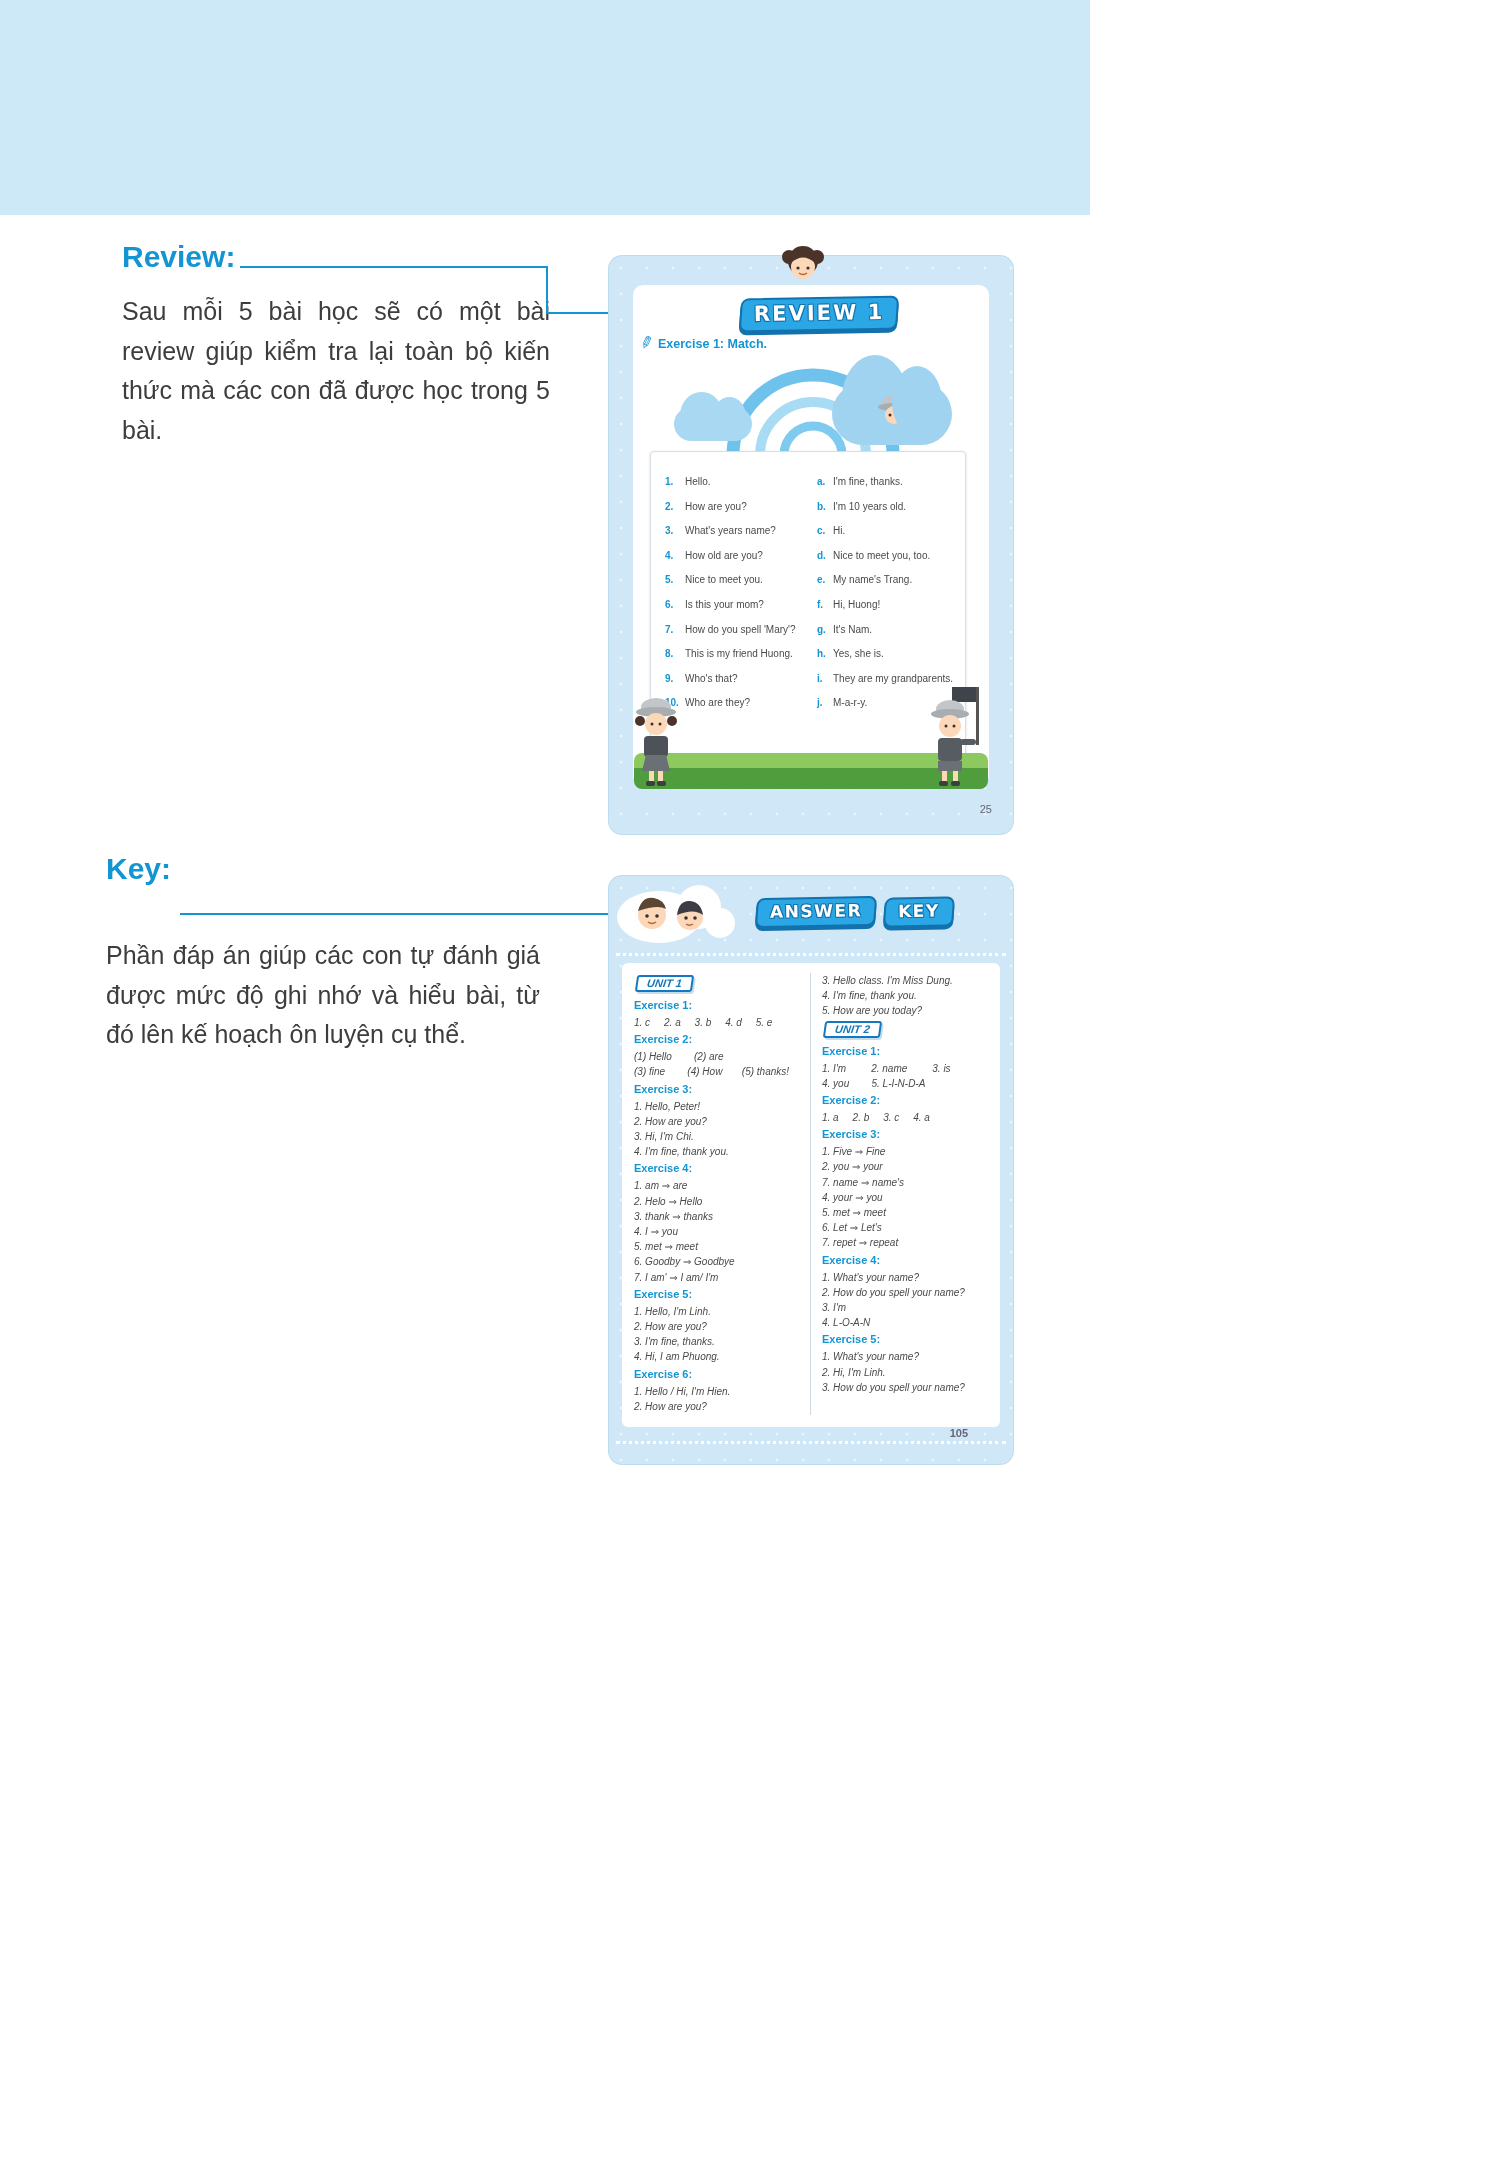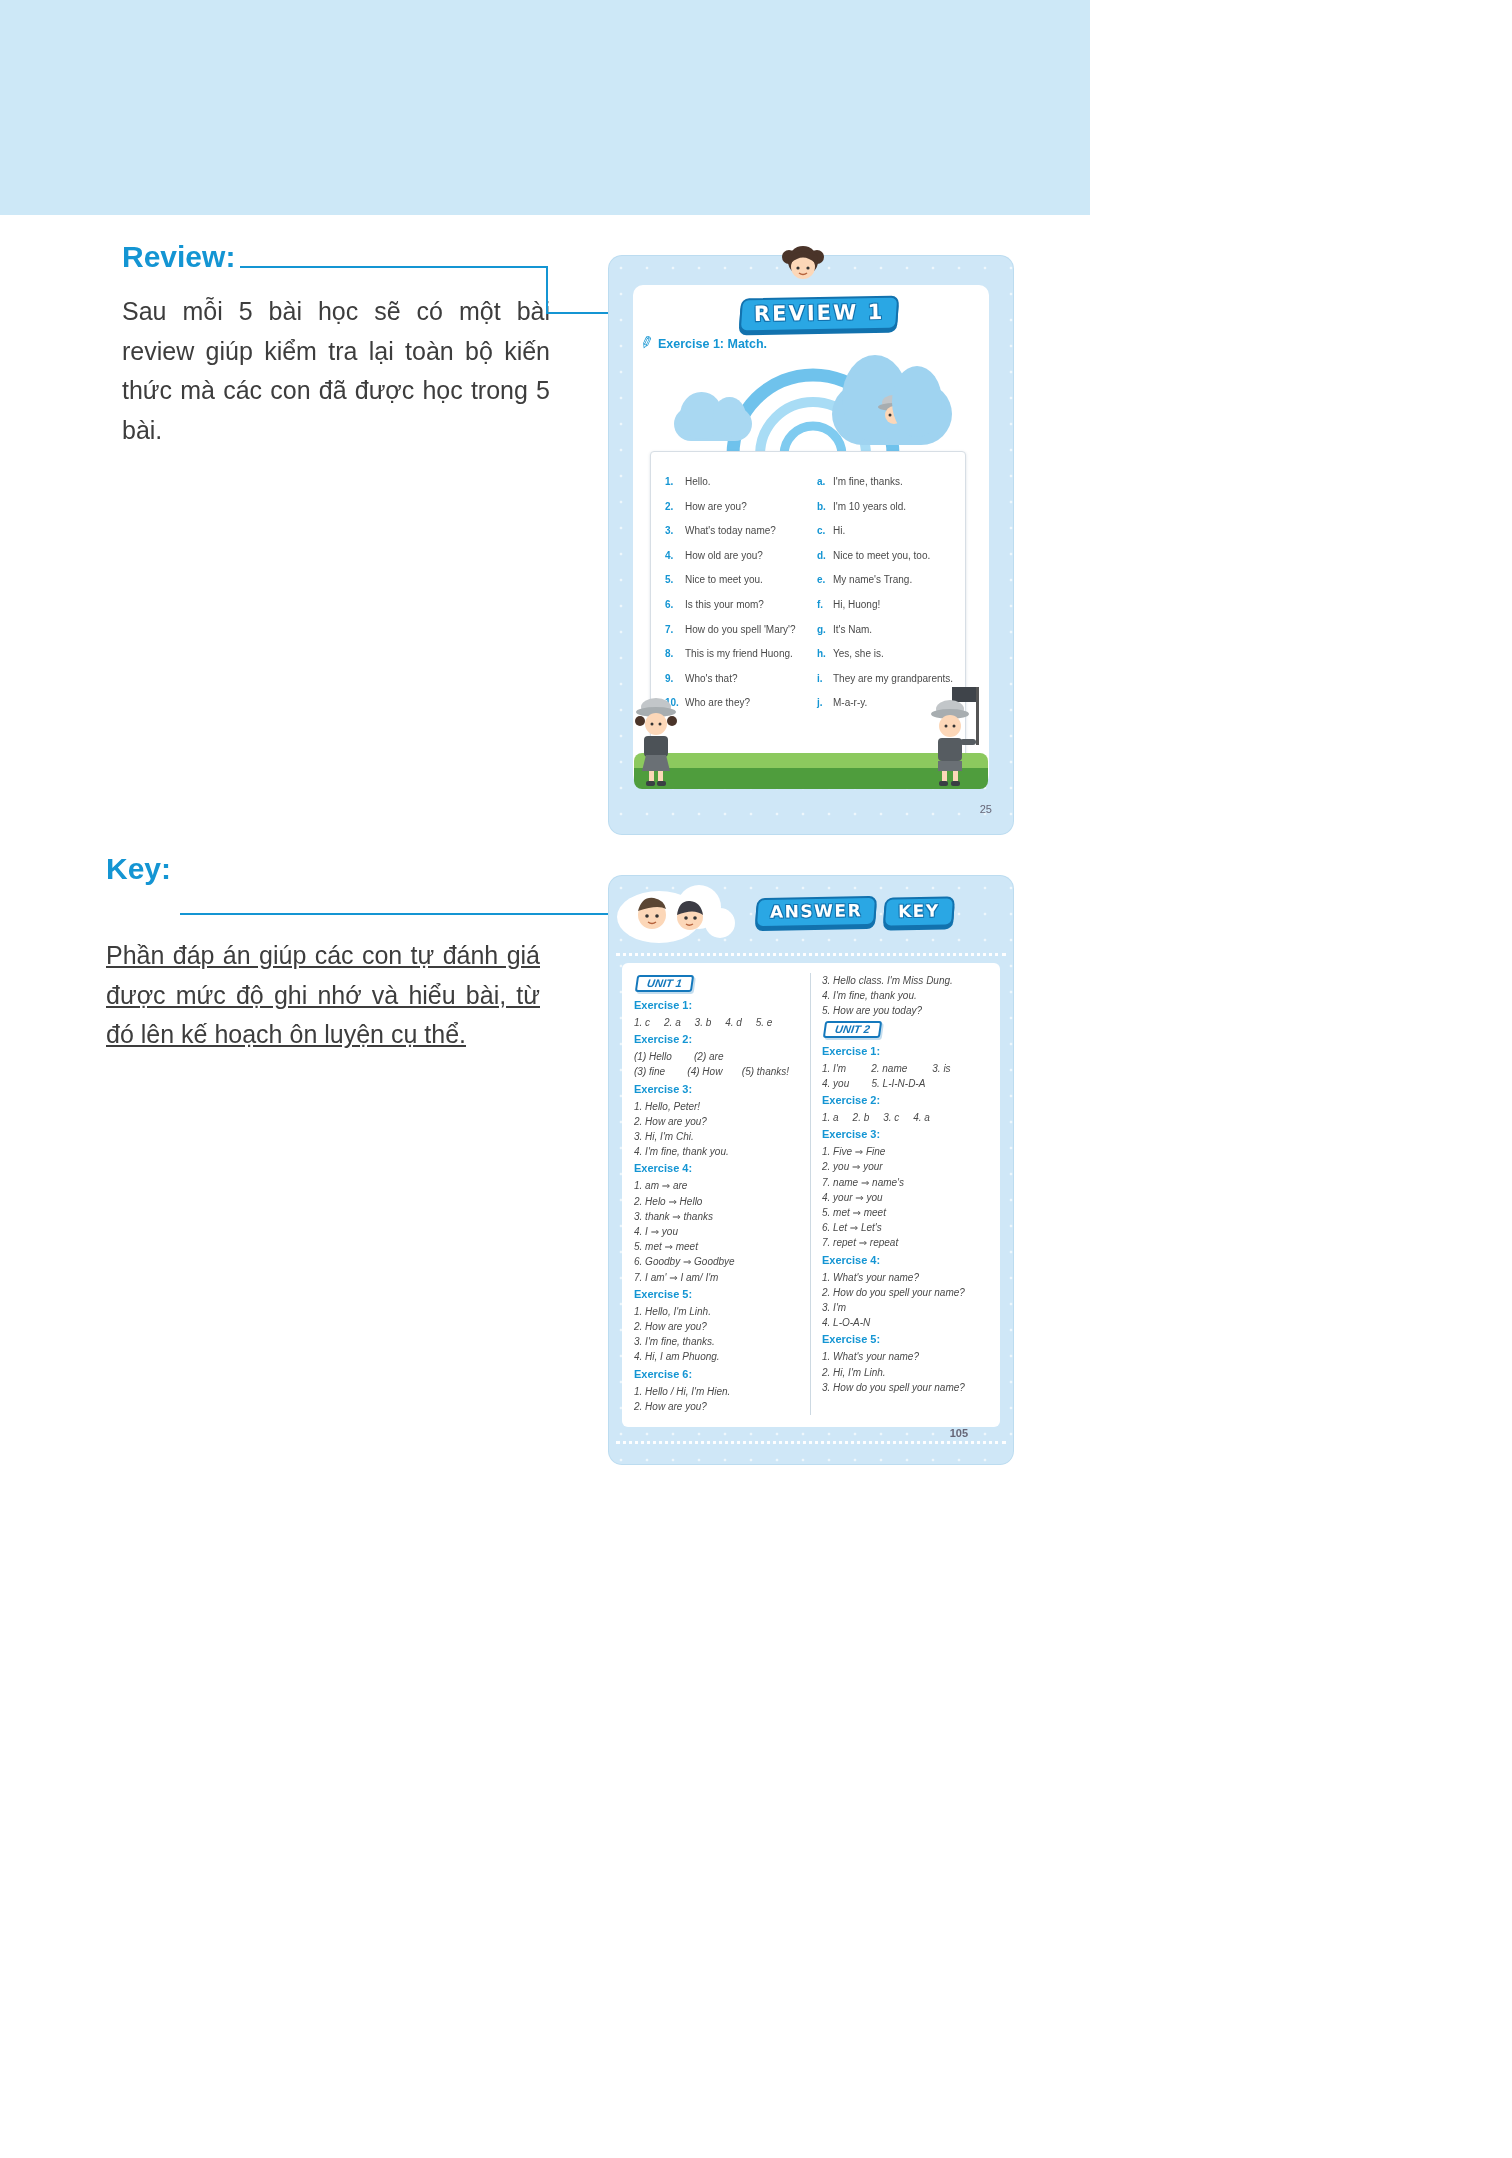--- a/index.html
+++ b/index.html
@@ -8,21 +8,21 @@
     font-family:"Liberation Sans","DejaVu Sans",sans-serif; overflow:hidden;
   }
   .top-band { position:absolute; left:0; top:0; width:1090px; height:215px; background:#cde8f7; }
 
   .section-heading { position:absolute; font-size:30px; font-weight:700; color:#1495d3; }
   #review-heading { left:122px; top:240px; }
   #key-heading   { left:106px; top:852px; }
 
   .intro-text { position:absolute; font-size:25px; line-height:39.5px; color:#3d3d3d; text-align:justify; }
   #review-text { left:122px; top:292px; width:428px; }
-  #key-text    { left:106px; top:936px; width:434px;text-decoration:underline; }
+  #key-text    { left:106px; top:936px; width:434px; }
 
   .connector { position:absolute; background:#1495d3; }
   .connector-dot { position:absolute; width:10px; height:10px; border-radius:50%; background:#1495d3; }
   #rev-seg1 { left:240px; top:266px; width:308px; height:2px; }
   #rev-seg2 { left:546px; top:266px; width:2px;  height:48px; }
   #rev-seg3 { left:546px; top:312px; width:184px; height:2px; }
   #rev-dot  { left:726px; top:308px; }
   #key-seg  { left:180px; top:913px; width:556px; height:2px; }
   #key-dot  { left:732px; top:909px; }
 
@@ -174,21 +174,21 @@
 
         <div class="match-row">
           <span class="match-num">2.</span>
           <span class="match-left">How are you?</span>
           <span class="match-letter">b.</span>
           <span class="match-right">I'm 10 years old.</span>
         </div>
 
         <div class="match-row">
           <span class="match-num">3.</span>
-          <span class="match-left">What's today name?</span>
+          <span class="match-left">What's years name?</span>
           <span class="match-letter">c.</span>
           <span class="match-right">Hi.</span>
         </div>
 
         <div class="match-row">
           <span class="match-num">4.</span>
           <span class="match-left">How old are you?</span>
           <span class="match-letter">d.</span>
           <span class="match-right">Nice to meet you, too.</span>
         </div>

